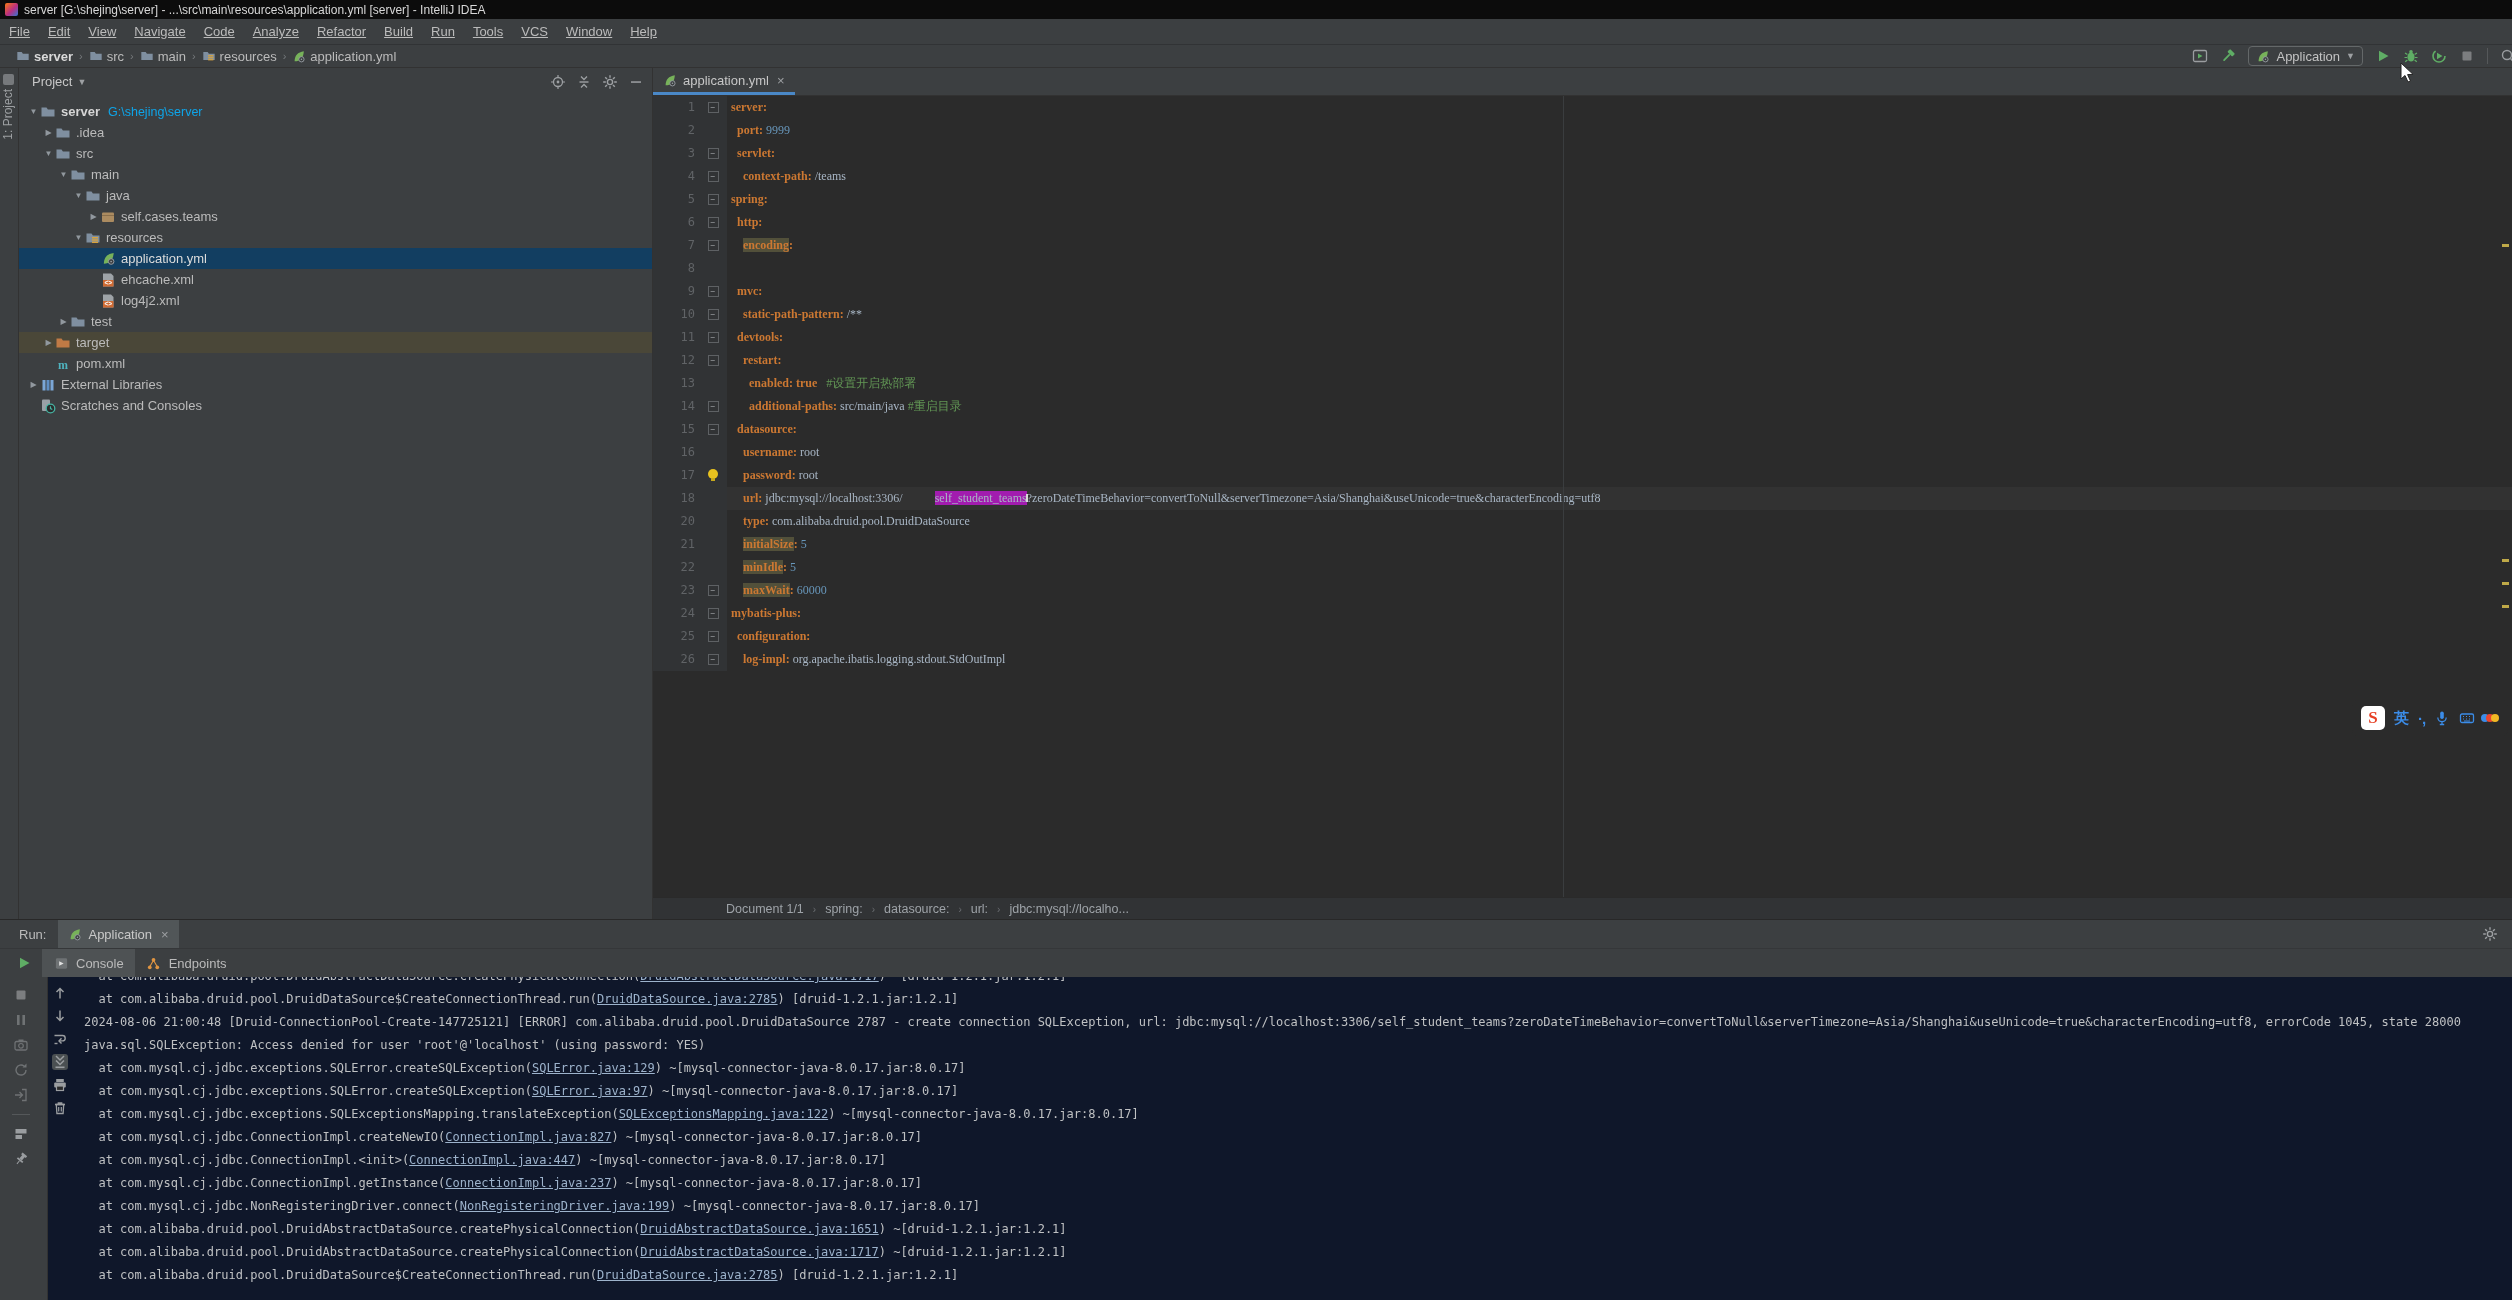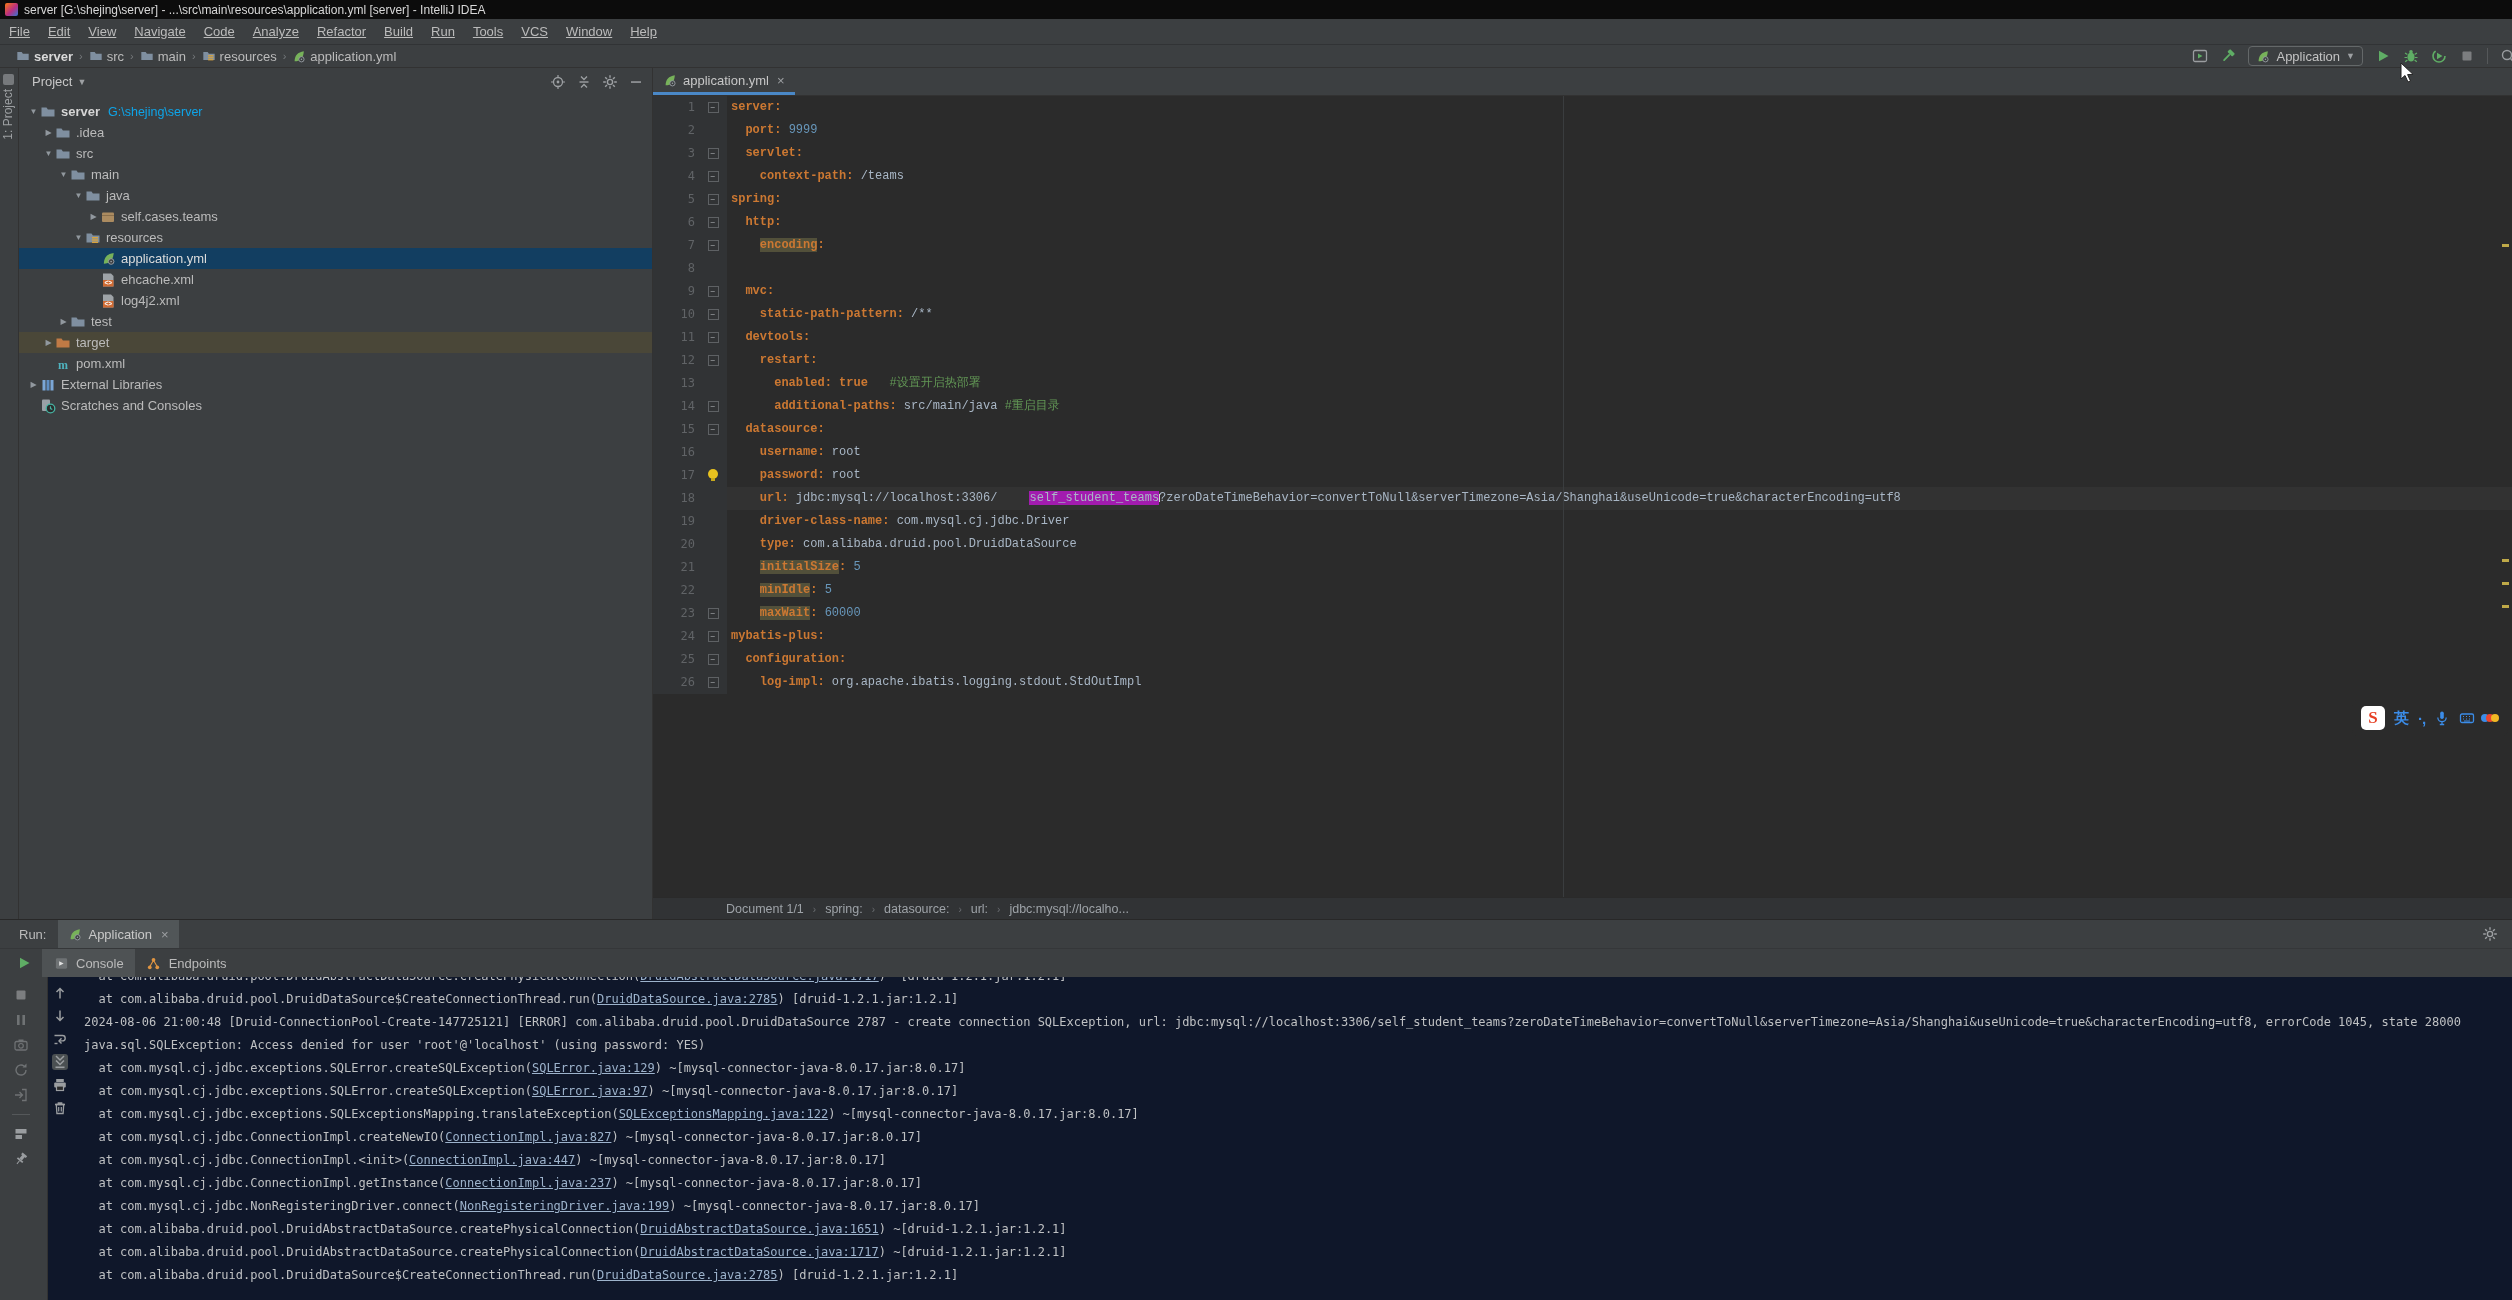--- a/index.html
+++ b/index.html
@@ -64,21 +64,21 @@
   .etab .close{color:#9da0a3;font-size:13px;margin-left:2px;}
   .code-area{position:absolute;left:0;top:28px;right:0;bottom:22px;overflow:hidden;}
   .margin-guide{position:absolute;left:910px;top:0;bottom:0;width:1px;background:#3a3d3f;}
   .code-line{display:flex;height:23px;line-height:23px;}
   .gutter{width:74px;background:#313335;display:flex;flex:none;
           font-family:"DejaVu Sans Mono",monospace;font-size:12px;color:#606366;}
   .gutter .num{width:42px;text-align:right;padding-right:4px;}
   .gutter .foldc{width:28px;display:flex;align-items:center;justify-content:center;position:relative;}
   .fm{width:9px;height:9px;border:1px solid #5e6164;color:#9da0a3;font-size:8px;line-height:7px;
       display:flex;align-items:center;justify-content:center;background:transparent;}
-  .codetxt{flex:1;font-family:Liberation Mono, monospace;font-size:12px;white-space:pre;color:#a9b7c6;padding-left:4px;}
+  .codetxt{flex:1;font-family:Liberation Serif, serif;font-size:12px;white-space:pre;color:#a9b7c6;padding-left:4px;}
   .code-line.current .codetxt{background:#323232;}
   .sk{color:#cc7832;font-weight:bold;}
   .sv{color:#a9b7c6;}
   .sn{color:#6897bb;}
   .sb{color:#cc7832;font-weight:bold;}
   .sc{color:#629755;}
   .shl{background:#52503a;}
   .ssel{background:#a21caf;position:relative;margin-left:32px;}
   .ssel::after{content:"";position:absolute;right:-1px;top:3px;bottom:3px;width:1.5px;background:#d8d8d8;}
   .bulb{position:absolute;width:10px;height:10px;border-radius:50%;background:#e8c21f;top:5px;left:9px;}
@@ -629,27 +629,20 @@
           </div>
           <div class="code-line current">
             <div class="gutter">
               <span class="num">18</span>
               <span class="foldc"></span>
             </div>
             <div class="codetxt"><span class="sv">    </span><span class="sk">url:</span><span class="sv"> jdbc:mysql://localhost:3306/</span><span class="sv ssel">self_student_teams</span><span class="sv">?zeroDateTimeBehavior=convertToNull&amp;serverTimezone=Asia/Shanghai&amp;useUnicode=true&amp;characterEncoding=utf8</span></div>
           </div>
           <div class="code-line">
             <div class="gutter">
-              <span class="num">19</span>
-              <span class="foldc"></span>
-            </div>
-            <div class="codetxt"><span class="sv">    </span><span class="sk">driver-class-name:</span><span class="sv"> com.mysql.cj.jdbc.Driver</span></div>
-          </div>
-          <div class="code-line">
-            <div class="gutter">
               <span class="num">20</span>
               <span class="foldc"></span>
             </div>
             <div class="codetxt"><span class="sv">    </span><span class="sk">type:</span><span class="sv"> com.alibaba.druid.pool.DruidDataSource</span></div>
           </div>
           <div class="code-line">
             <div class="gutter">
               <span class="num">21</span>
               <span class="foldc"></span>
             </div>

